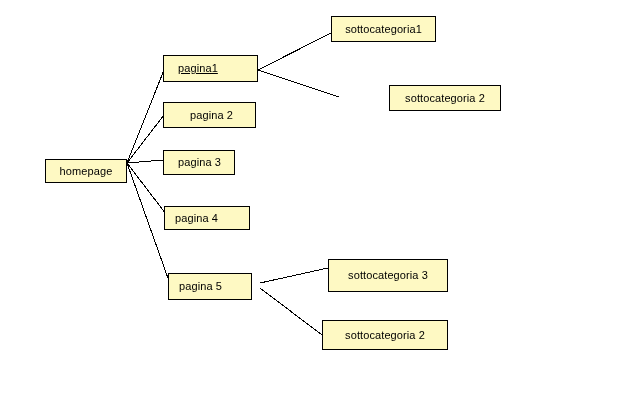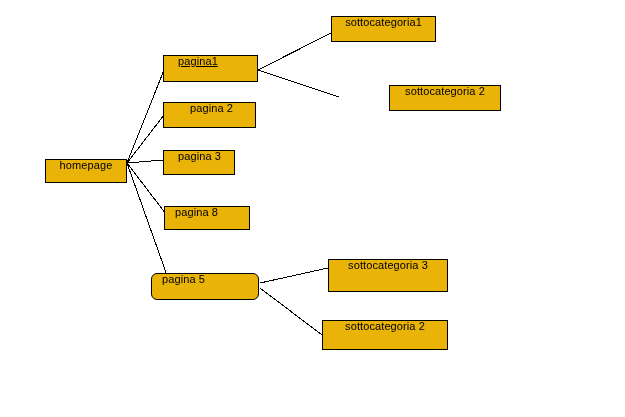--- a/index.html
+++ b/index.html
@@ -22,24 +22,24 @@
     left: 0;
     top: 0;
     width: 625px;
     height: 417px;
     pointer-events: none;
   }
   .node {
     position: absolute;
     box-sizing: border-box;
     border: 1px solid #000000;
-    background: #eab308;
+    background: #fef9c3;
     color: #000000;
     display: flex;
-    align-items: flex-start;
+    align-items: center;
     font-size: 11px;
     line-height: 1;
     white-space: nowrap;
     letter-spacing: 0.1px;
   }
   .node .node-label {
     display: block;
     width: 100%;
     text-align: center;
   }
@@ -82,24 +82,24 @@
 
   <div class="node lean-left2" style="left:163px; top:102px; width:93px; height:26px;padding-left:12px;">
     <span class="node-label">pagina 2</span>
   </div>
 
   <div class="node lean-left2" style="left:163px; top:150px; width:72px; height:25px;">
     <span class="node-label">pagina 3</span>
   </div>
 
   <div class="node lean-left" style="left:164px; top:206px; width:86px; height:24px;">
-    <span class="node-label">pagina 8</span>
+    <span class="node-label">pagina 4</span>
   </div>
 
-  <div class="node lean-left" style="left:151px; top:273px; width:108px; height:27px;border-radius:6px;">
+  <div class="node lean-left" style="left:168px; top:273px; width:84px; height:27px;">
     <span class="node-label">pagina 5</span>
   </div>
 
   <div class="node" style="left:331px; top:16px; width:105px; height:26px;">
     <span class="node-label">sottocategoria1</span>
   </div>
 
   <div class="node" style="left:347px; top:85px; width:112px; height:26px;margin-left:42px;">
     <span class="node-label">sottocategoria 2</span>
   </div>

